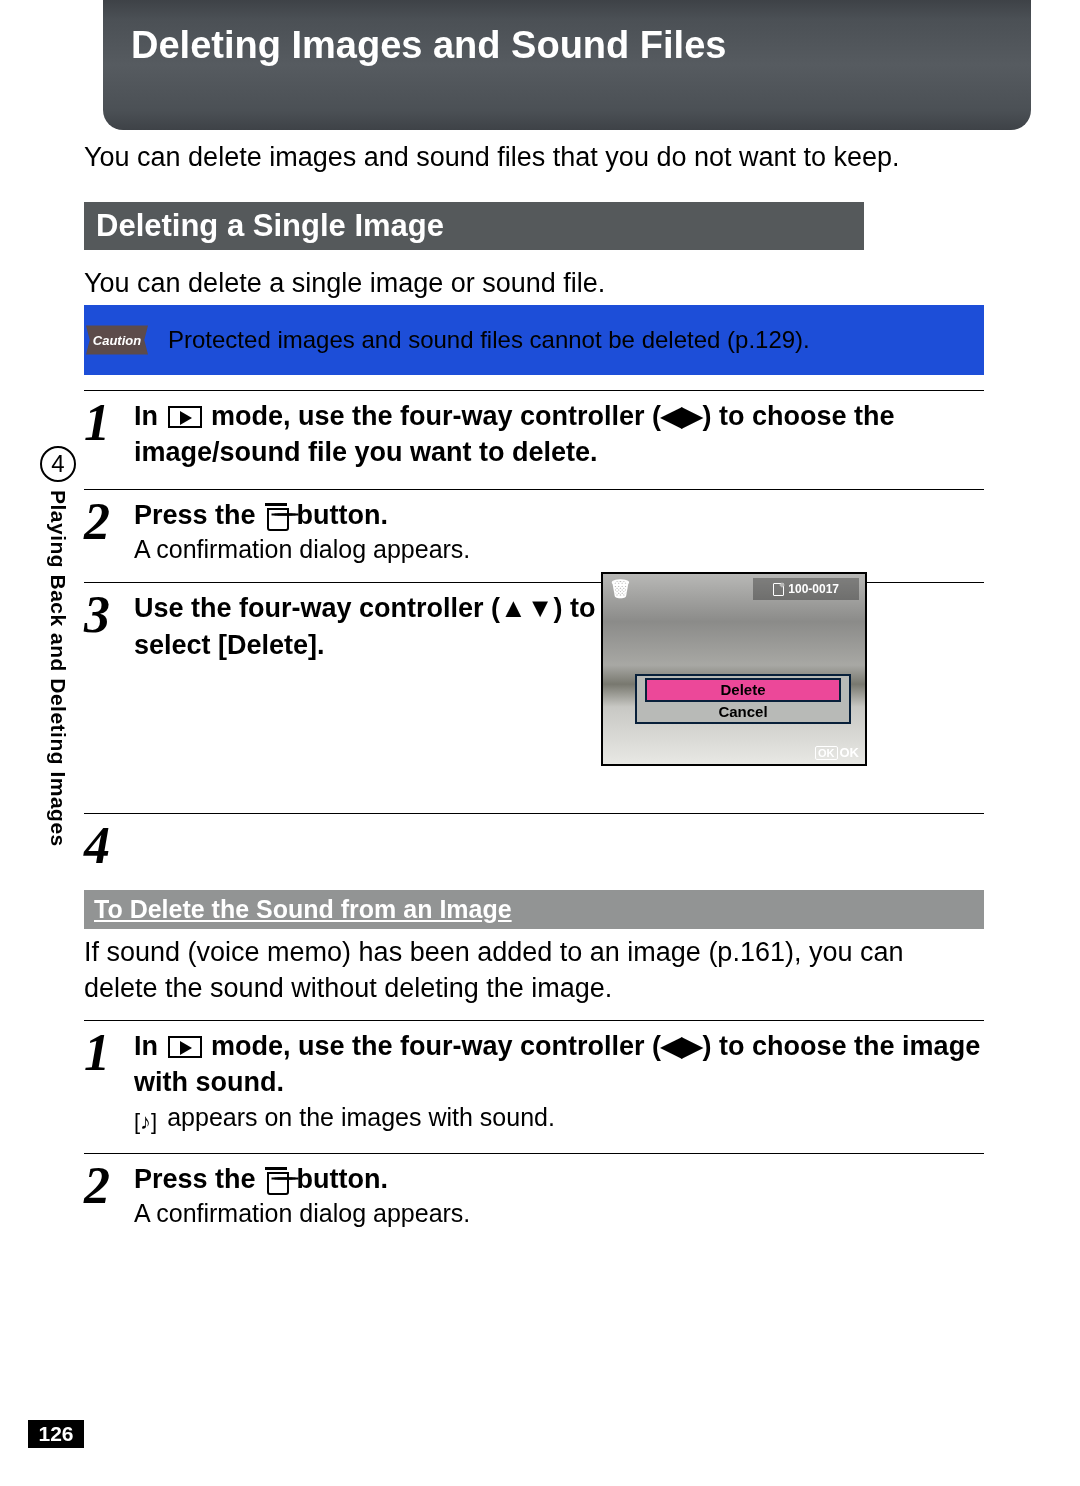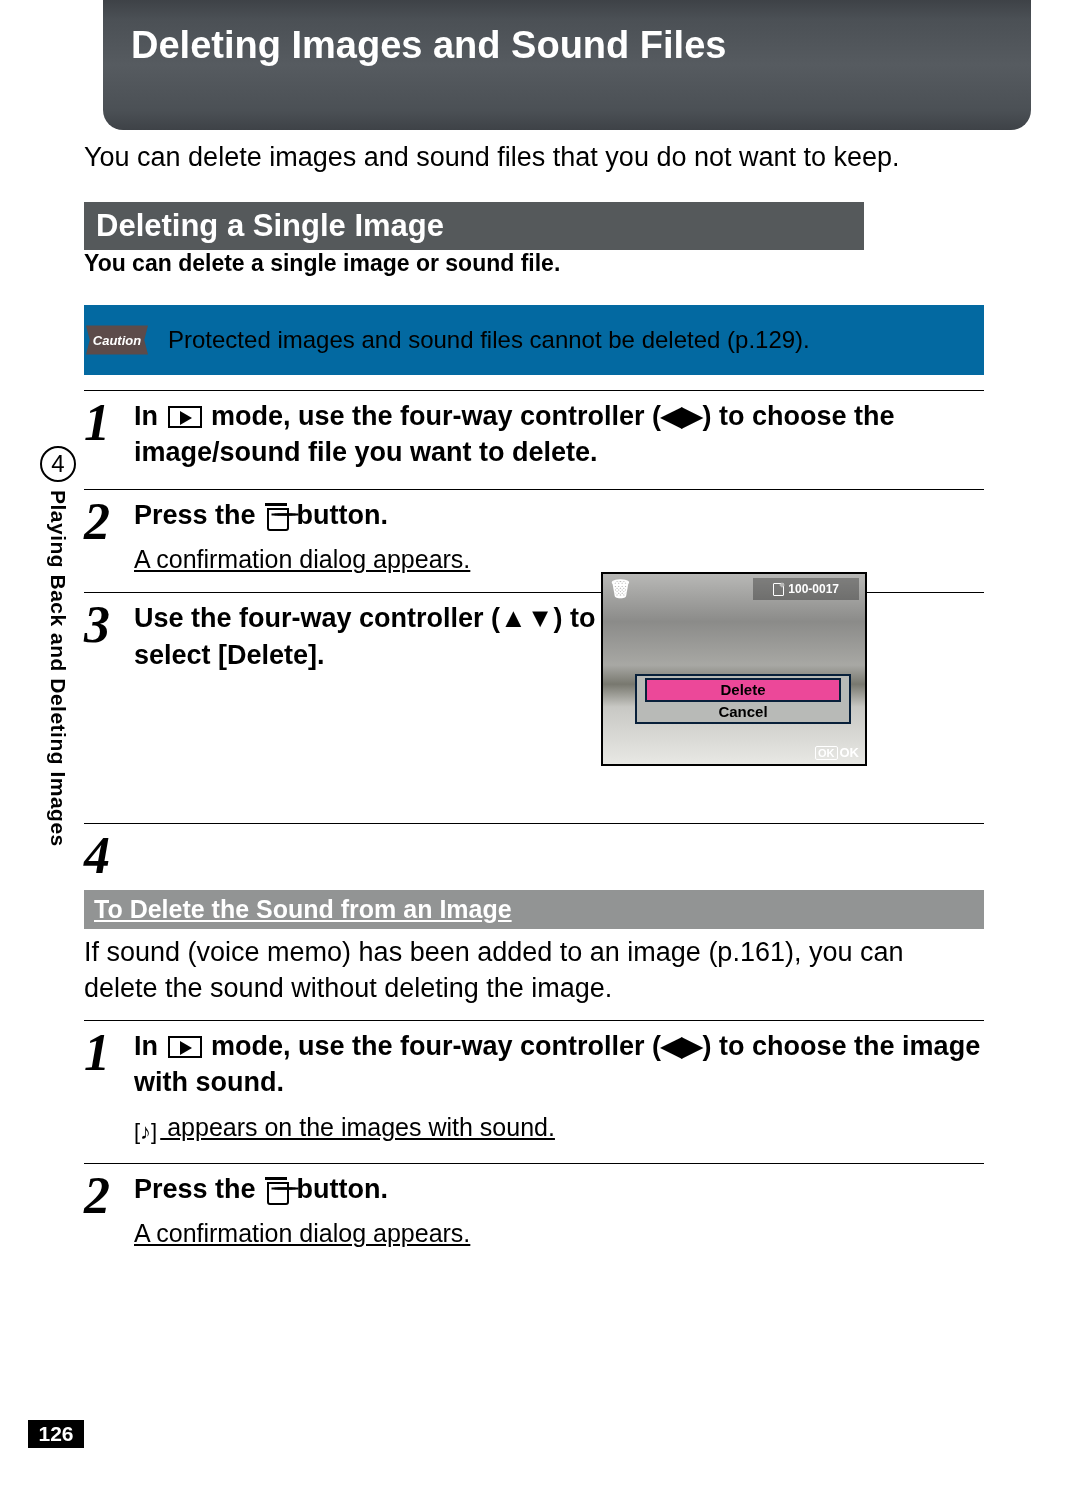--- a/index.html
+++ b/index.html
@@ -34,32 +34,31 @@
     left: 84px;
     width: 780px;
     background: #55595b;
     color: #fff;
     font-size: 31px;
     font-weight: bold;
     padding: 6px 12px;
   }
   .sub-intro {
     position: absolute;
-    top: 250px;
-    left: 84px;
-    font-size: 23px;
-    font-weight: bold;
+    top: 268px;
+    left: 84px;
+    font-size: 27px;
   }
   .caution-box {
     position: absolute;
     top: 305px;
     left: 84px;
     width: 900px;
     height: 70px;
-    background: #0369a1;
+    background: #1d4ed8;
     display: flex;
     align-items: center;
   }
   .caution-badge {
     width: 62px; height: 36px;
     margin-left: 2px;
     background: #5c4b4a;
     color: #fff;
     font-size: 13px;
     font-weight: bold;
@@ -102,21 +101,21 @@
     font-family: "Brush Script MT", cursive;
     font-style: italic;
     font-size: 52px;
     font-weight: bold;
     width: 50px;
     flex-shrink: 0;
     line-height: 0.95;
   }
   .step-body { flex: 1; }
   .step-title { font-size: 27px; font-weight: bold; line-height: 1.35; }
-  .step-desc { font-size: 25px; margin-top: 12px; text-decoration: underline; }
+  .step-desc { font-size: 25px; margin-top: 2px; }
   .step3 .step-title-wrap { width: 490px; }
   .subsection-bar {
     position: absolute;
     top: 890px;
     left: 84px;
     width: 900px;
     background: #929494;
     color: #fff;
     font-size: 25px;
     font-weight: bold;

